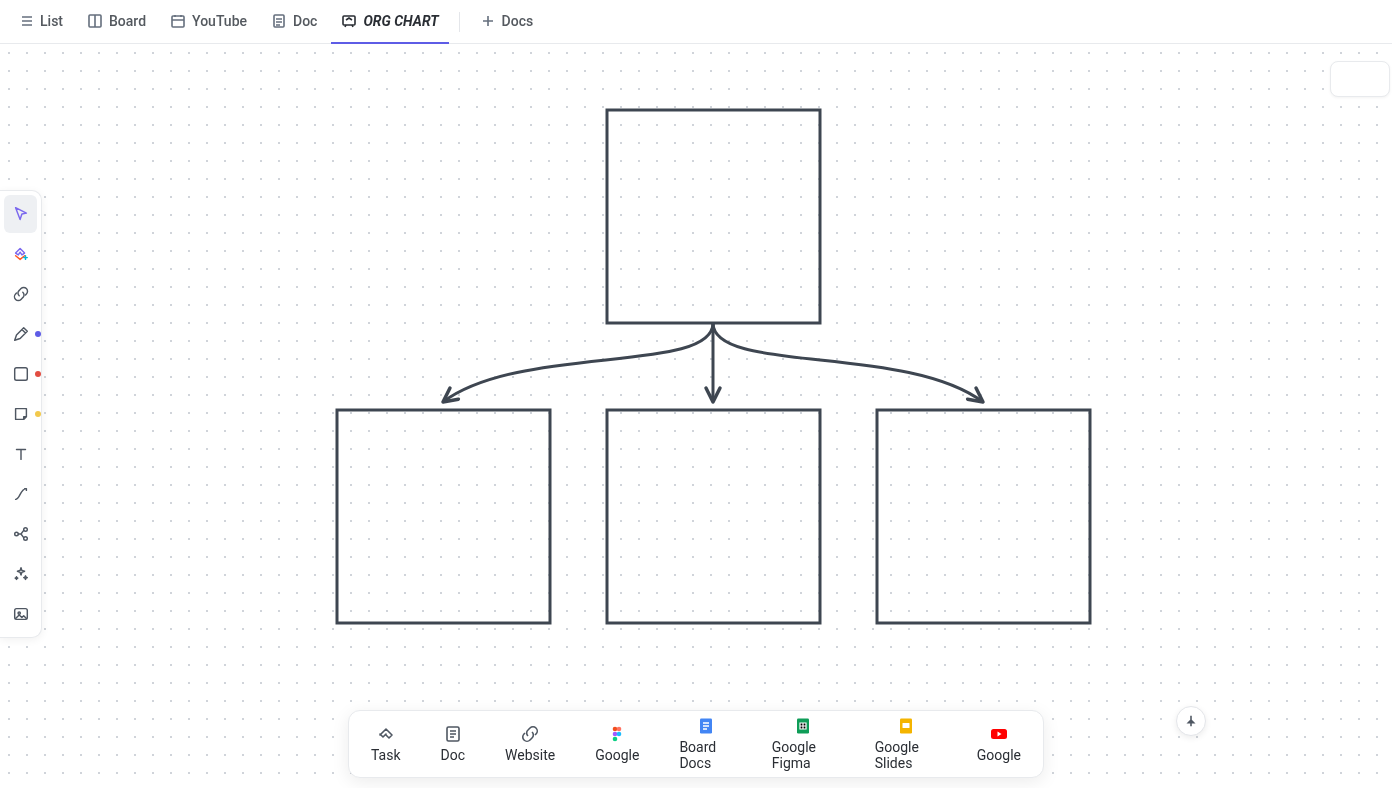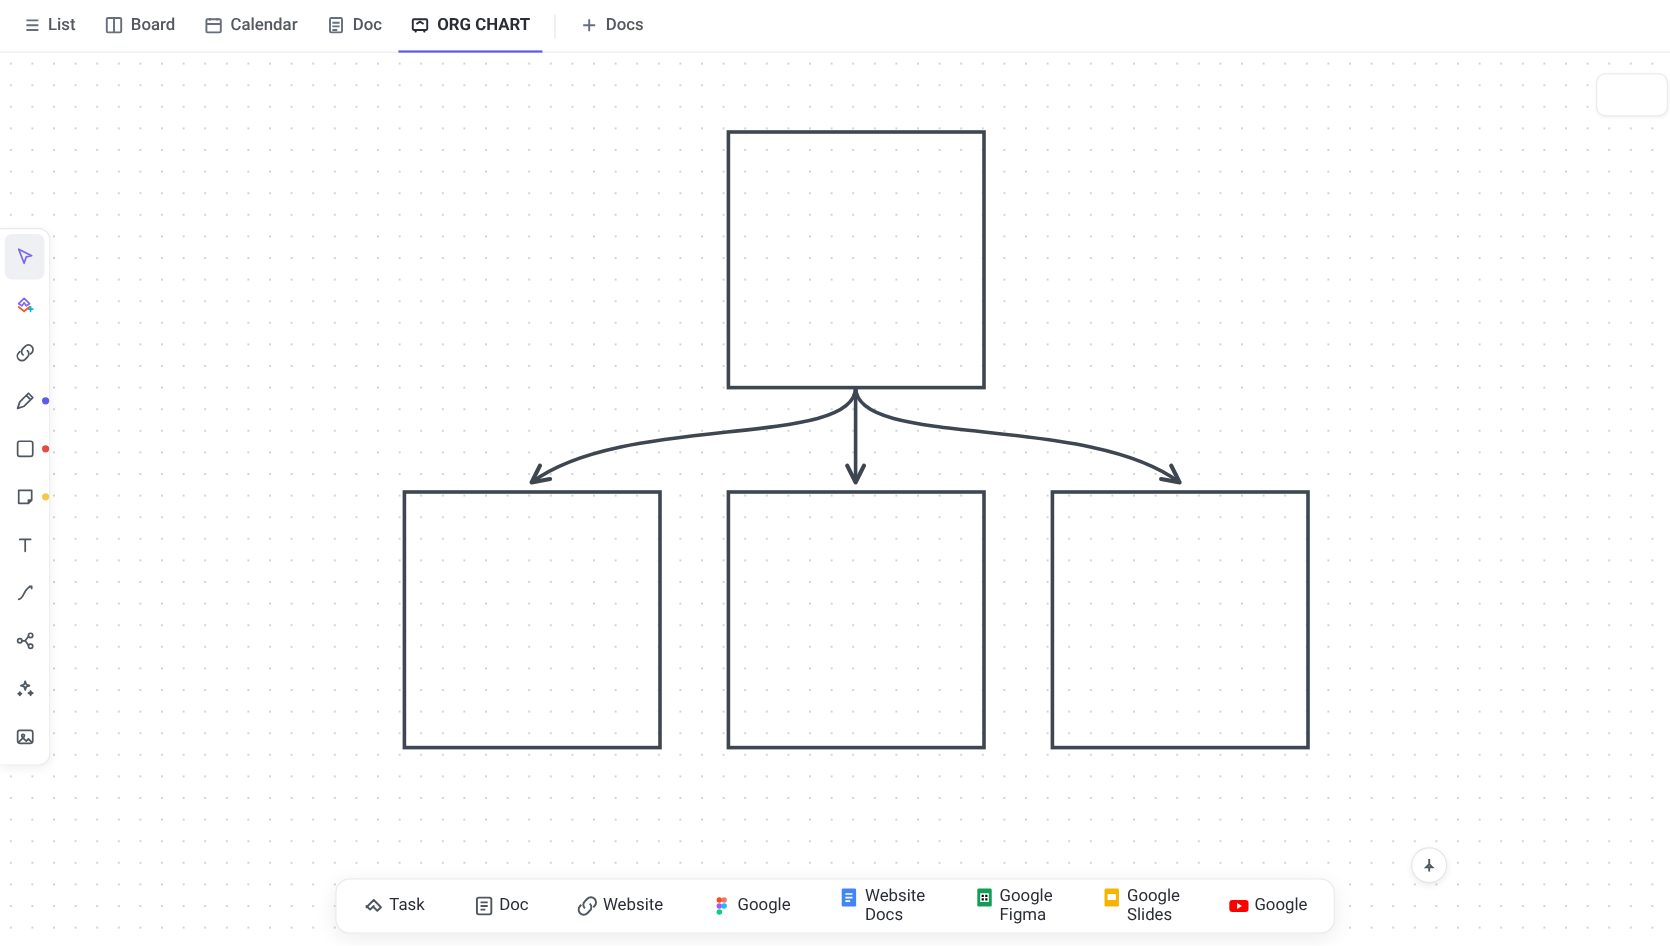--- a/index.html
+++ b/index.html
@@ -31,20 +31,21 @@
     height: 44px;
     color: #54595f;
     cursor: pointer;
     font-weight: 500;
     border-bottom: 2px solid transparent;
   }
   .tab.active {
     color: #2a2e34;
     font-weight: 700;
     border-bottom-color: #5e5ce6;
+    font-style: italic;
   }
   .tab-ico { width:16px; height:16px; display:flex; align-items:center; justify-content:center; }
   .tab-ico svg { width:16px; height:16px; stroke:#656f7d; fill:none; stroke-width:1.6; }
   .tab.active .tab-ico svg { stroke:#2a2e34; }
   .vdiv {
     width:1px; height:20px; background:#e4e6ea; margin:0 6px;
   }
 
   
   .canvas-wrap {
@@ -111,21 +112,22 @@
     border:1px solid #e8eaed;
     border-radius:12px;
     box-shadow:0 4px 18px rgba(0,0,0,.08);
     display:flex;
     align-items:center;
     padding:6px 22px;
     gap:40px;
   }
   .card-btn {
     display:flex;
-    flex-direction:row;
+    flex-direction:column;
+    align-items:center;
     gap:4px;
     color:#2a2e34;
     cursor:pointer;
     font-size:14px;
   }
   .card-icon { width:18px; height:18px; display:flex; align-items:center; justify-content:center; }
   .card-icon svg { width:18px; height:18px; }
 
   
   .pin-btn {
@@ -165,21 +167,21 @@
     </span>
     <span>Board</span>
   </div>
   <div class="tab">
     <span class="tab-ico">
       <svg viewBox="0 0 16 16">
           <rect x="2" y="3" width="12" height="11" rx="1"></rect>
           <path d="M2 7h12M5 2v2M11 2v2"></path>
         </svg>
     </span>
-    <span>Calendar</span>
+    <span>YouTube</span>
   </div>
   <div class="tab">
     <span class="tab-ico">
       <svg viewBox="0 0 16 16">
           <rect x="3" y="2" width="10" height="12" rx="1"></rect>
           <path d="M5 6h6M5 9h6M5 12h4"></path>
         </svg>
     </span>
     <span>Doc</span>
   </div>
@@ -337,21 +339,21 @@
     </span>
     <span>Google</span>
   </div>
   <div class="card-btn">
     <span class="card-icon">
       <svg viewBox="0 0 18 18">
           <rect x="3" y="1.5" width="12" height="15" rx="1.2" fill="#4285f4"></rect>
           <path d="M6 6h6M6 9h6M6 12h4" stroke="#fff" stroke-width="1.4"></path>
         </svg>
     </span>
-    <span>Website Docs</span>
+    <span>Board Docs</span>
   </div>
   <div class="card-btn">
     <span class="card-icon">
       <svg viewBox="0 0 18 18">
           <rect x="3" y="1.5" width="12" height="15" rx="1.2" fill="#0f9d58"></rect>
           <path d="M6 6h6v6H6zM9 6v6M6 9h6" stroke="#fff" stroke-width="1.2"></path>
         </svg>
     </span>
     <span>Google Figma</span>
   </div>

